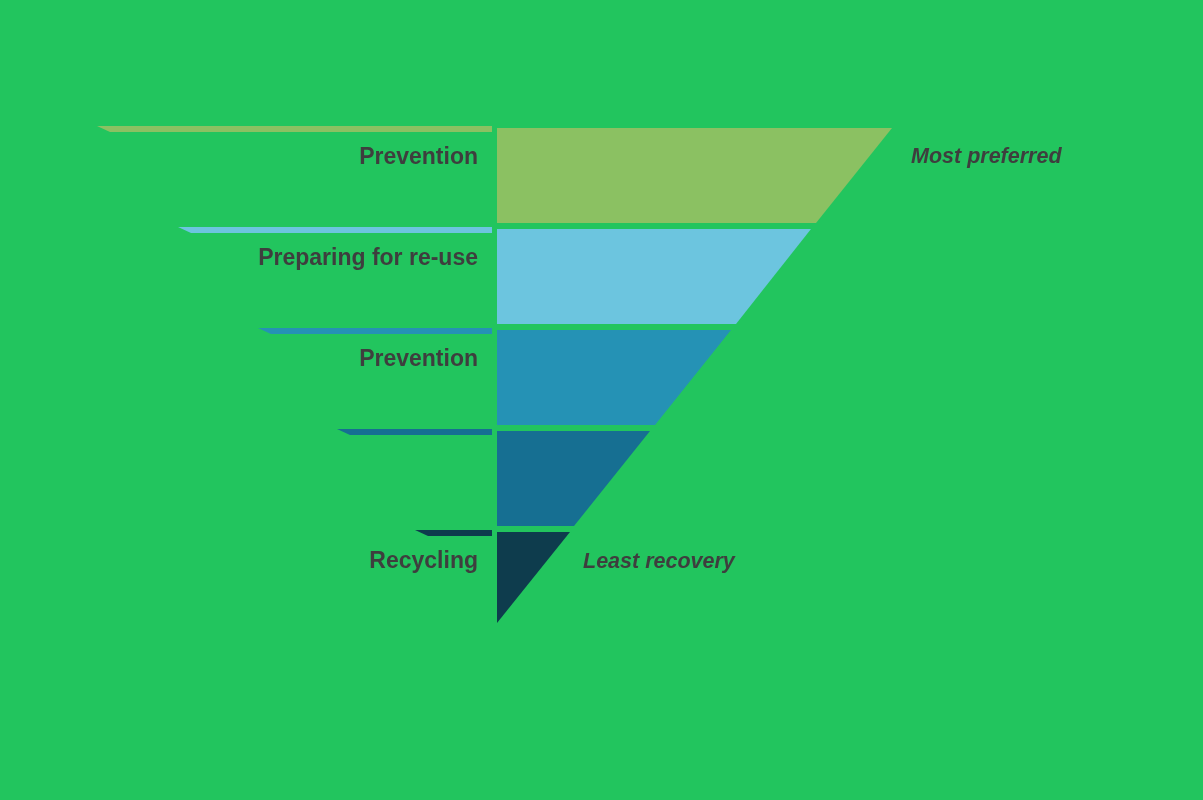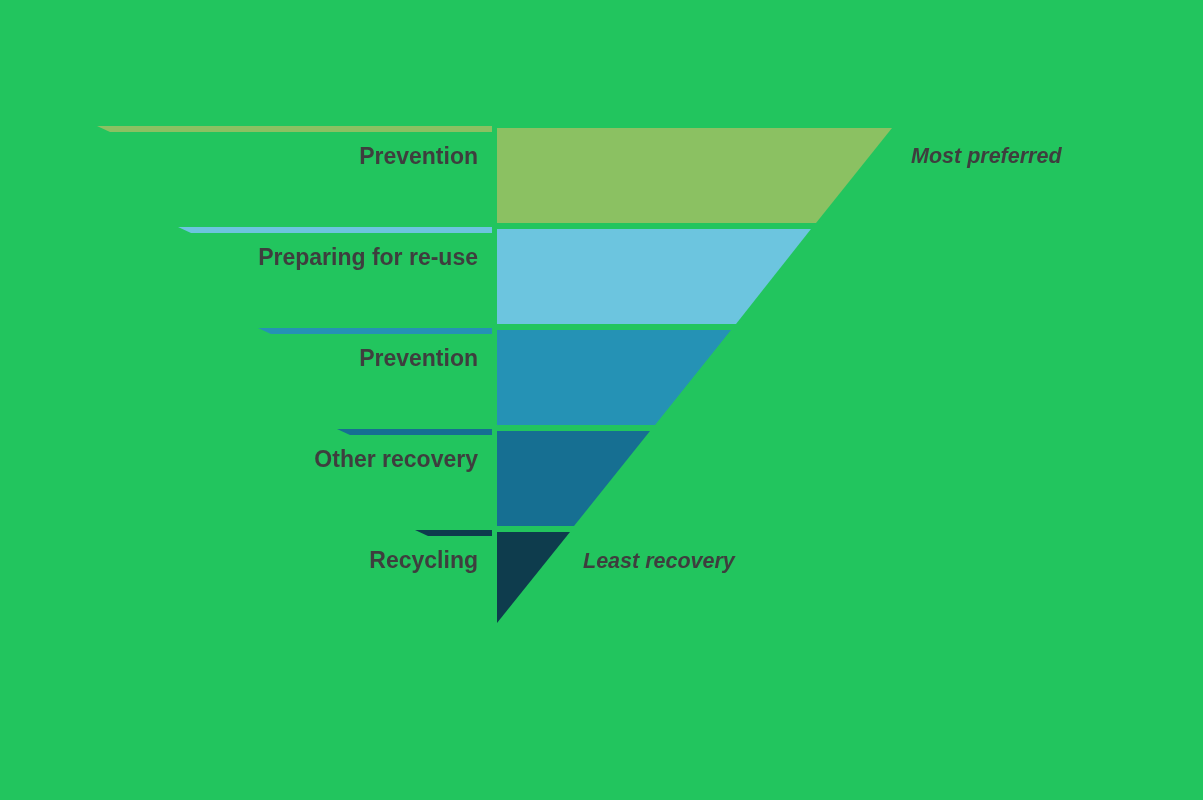--- a/index.html
+++ b/index.html
@@ -59,19 +59,18 @@
     <polygon points="497,128 892,128 816,223 497,223" fill="#8bc162"></polygon>
     <polygon points="497,229 811,229 736,324 497,324" fill="#6cc5df"></polygon>
     <polygon points="497,330 731,330 655,425 497,425" fill="#2592b5"></polygon>
     <polygon points="497,431 650,431 574,526 497,526" fill="#166f92"></polygon>
     <polygon points="497,532 570,532 497,623" fill="#0e3c4d"></polygon>
   </svg>
 
   <div class="level-label" style="top:141px">Prevention</div>
   <div class="level-label" style="top:242px">Preparing for re-use</div>
   <div class="level-label" style="top:343px">Prevention</div>
-  <div class="level-label" style="top:444px">Other recovery</div>
   <div class="level-label" style="top:545px">Recycling</div>
 
   <div class="annotation" style="left:911px; top:141px">Most preferred</div>
   <div class="annotation" style="left:583px; top:546px">Least recovery</div>
 
 </div>
 
 </body></html>

